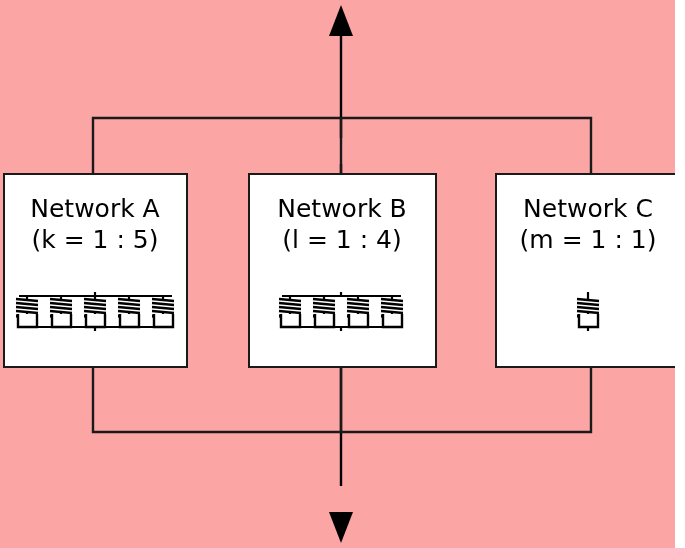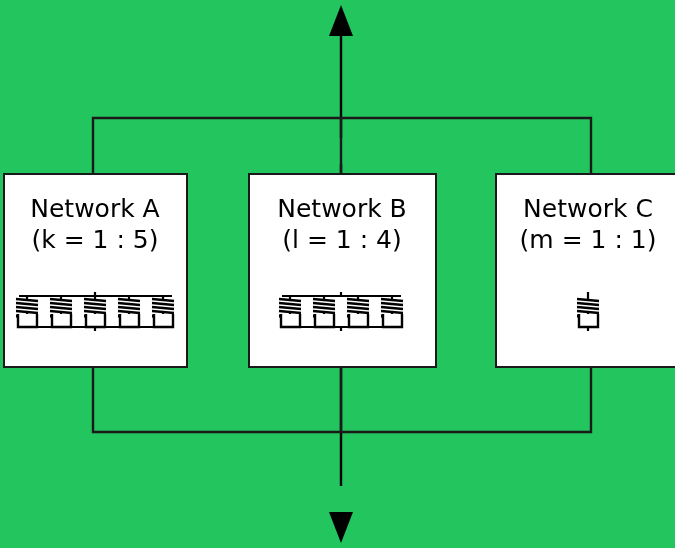--- a/index.html
+++ b/index.html
@@ -8,21 +8,21 @@
     padding: 0;
     background: #ffffff;
   }
   body {
     font-family: "DejaVu Sans", "Liberation Sans", sans-serif;
   }
   #stage {
     position: relative;
     width: 675px;
     height: 548px;
-    background: #22c55e;
+    background: #fca5a5;
     overflow: hidden;
   }
   #diagram-svg {
     position: absolute;
     left: 0;
     top: 0;
     width: 685px;
     height: 548px;
   }
   .net-label {

